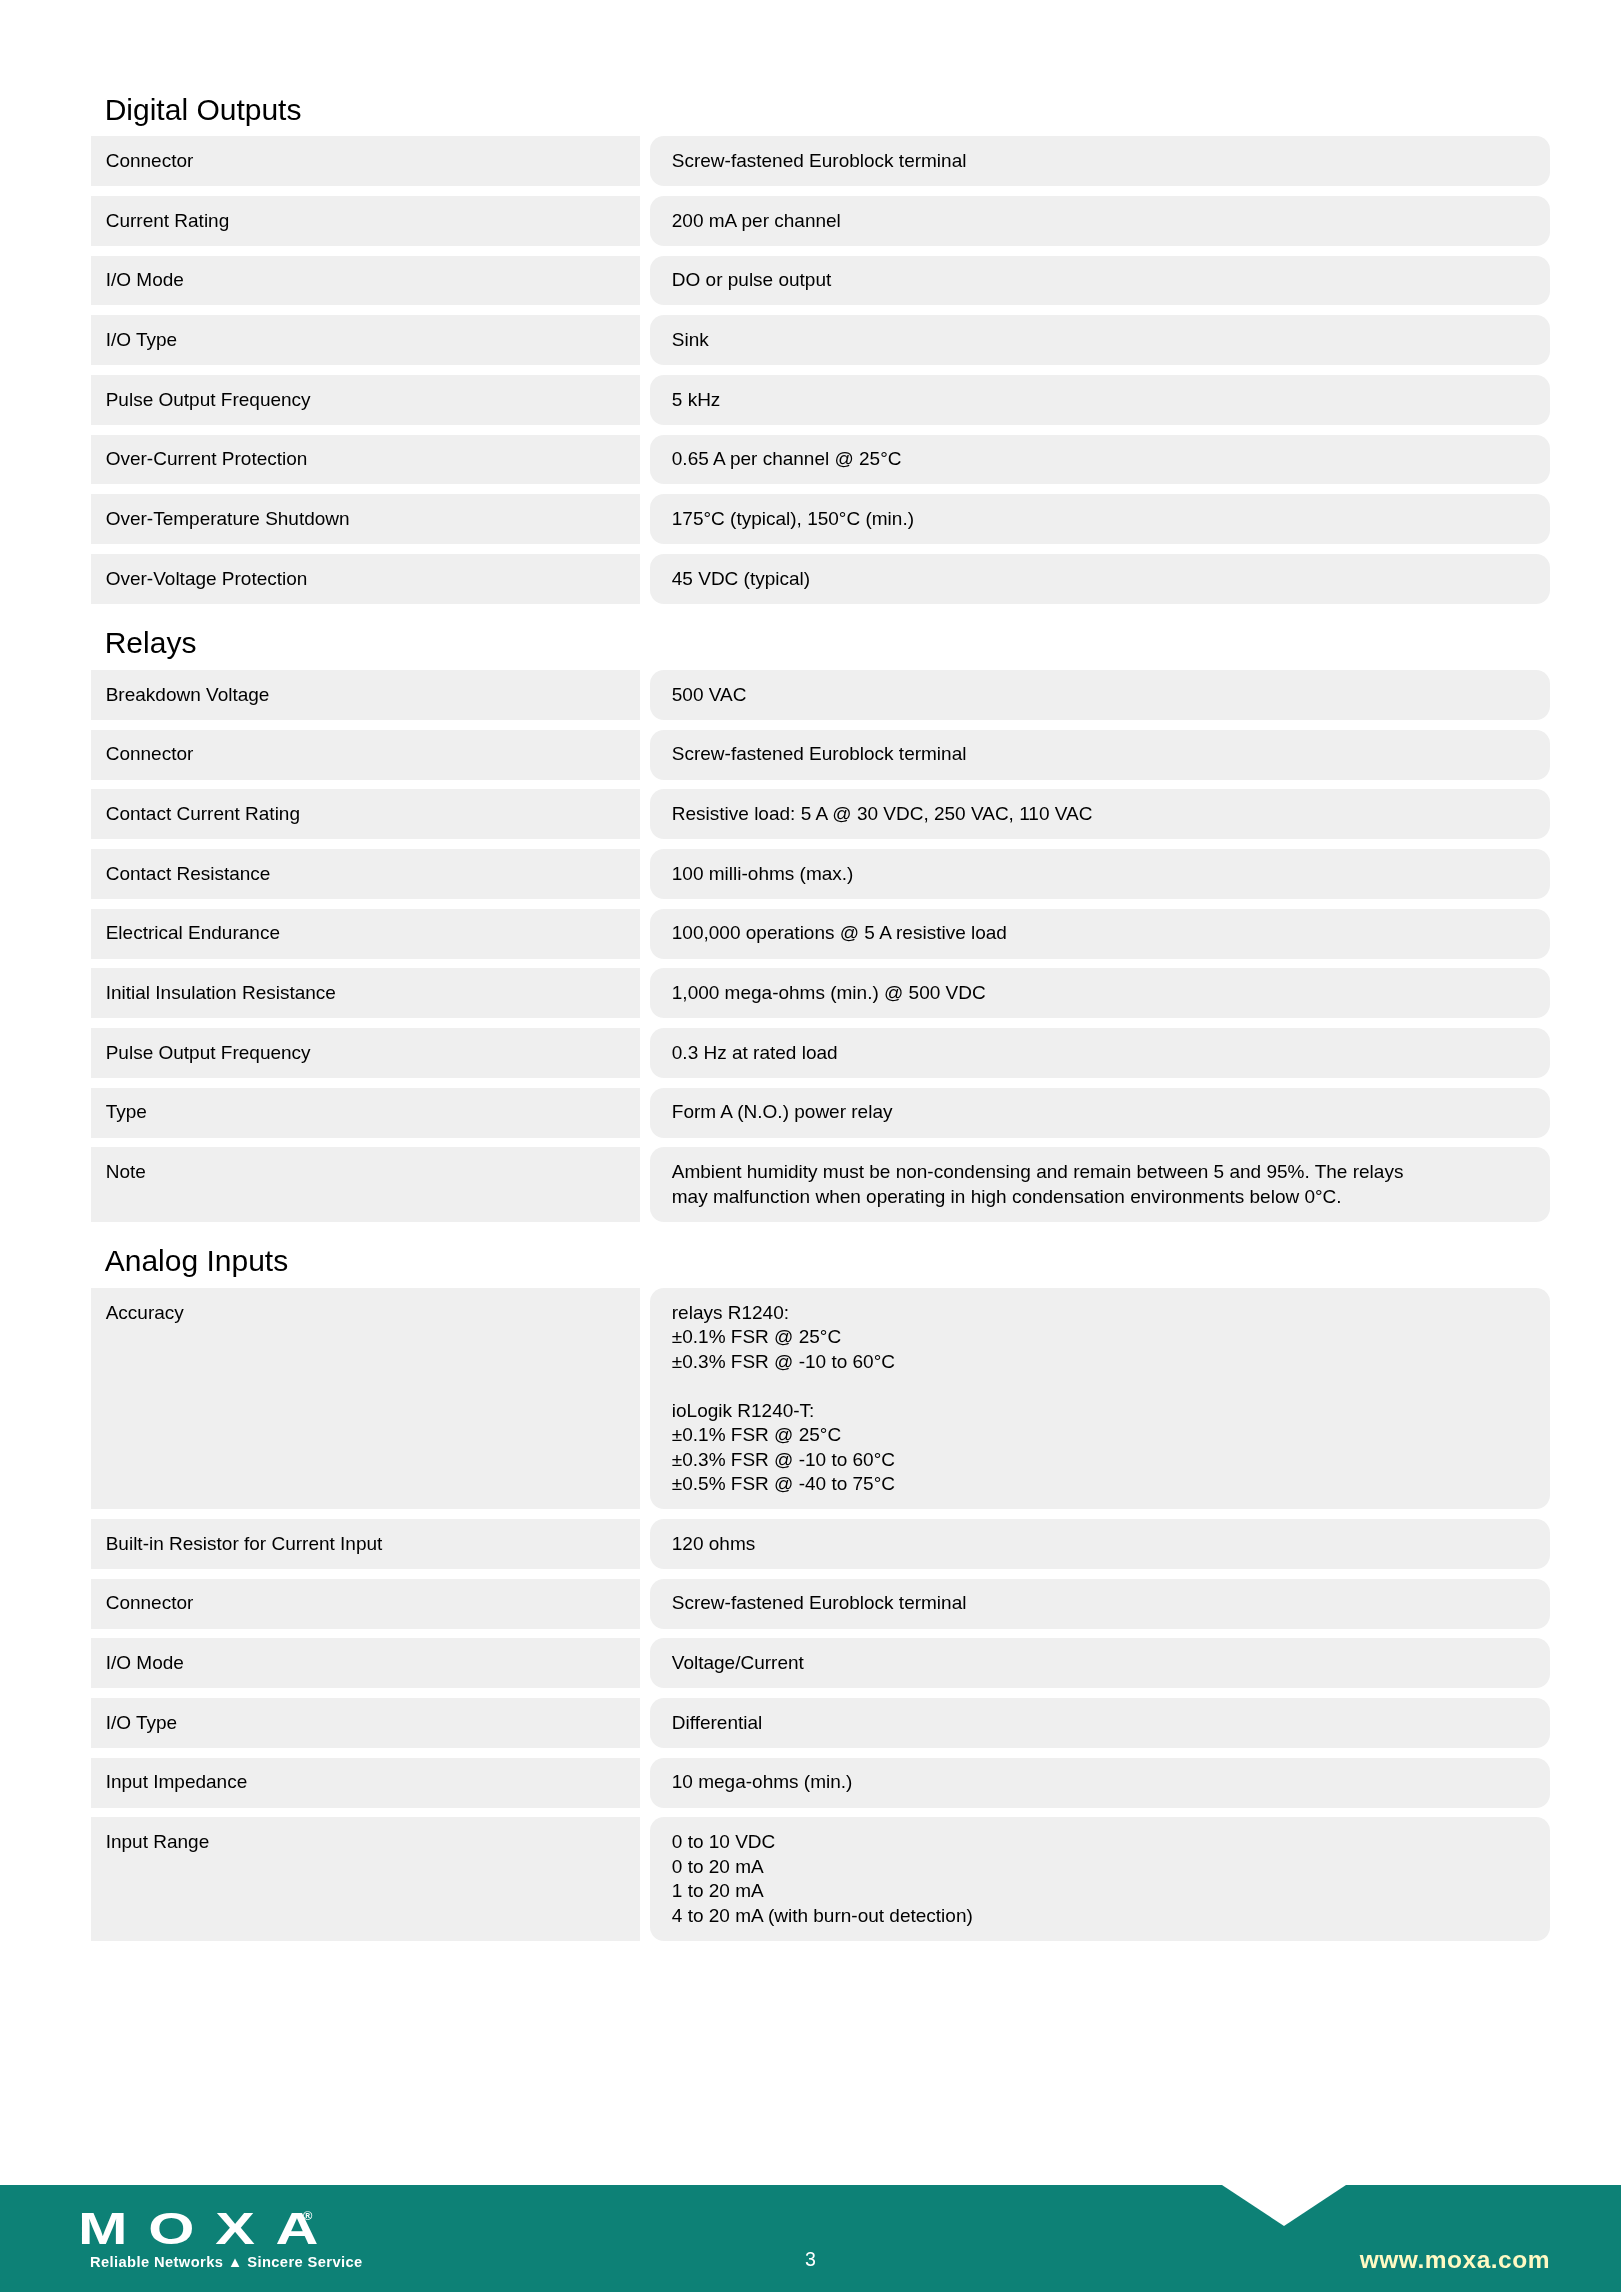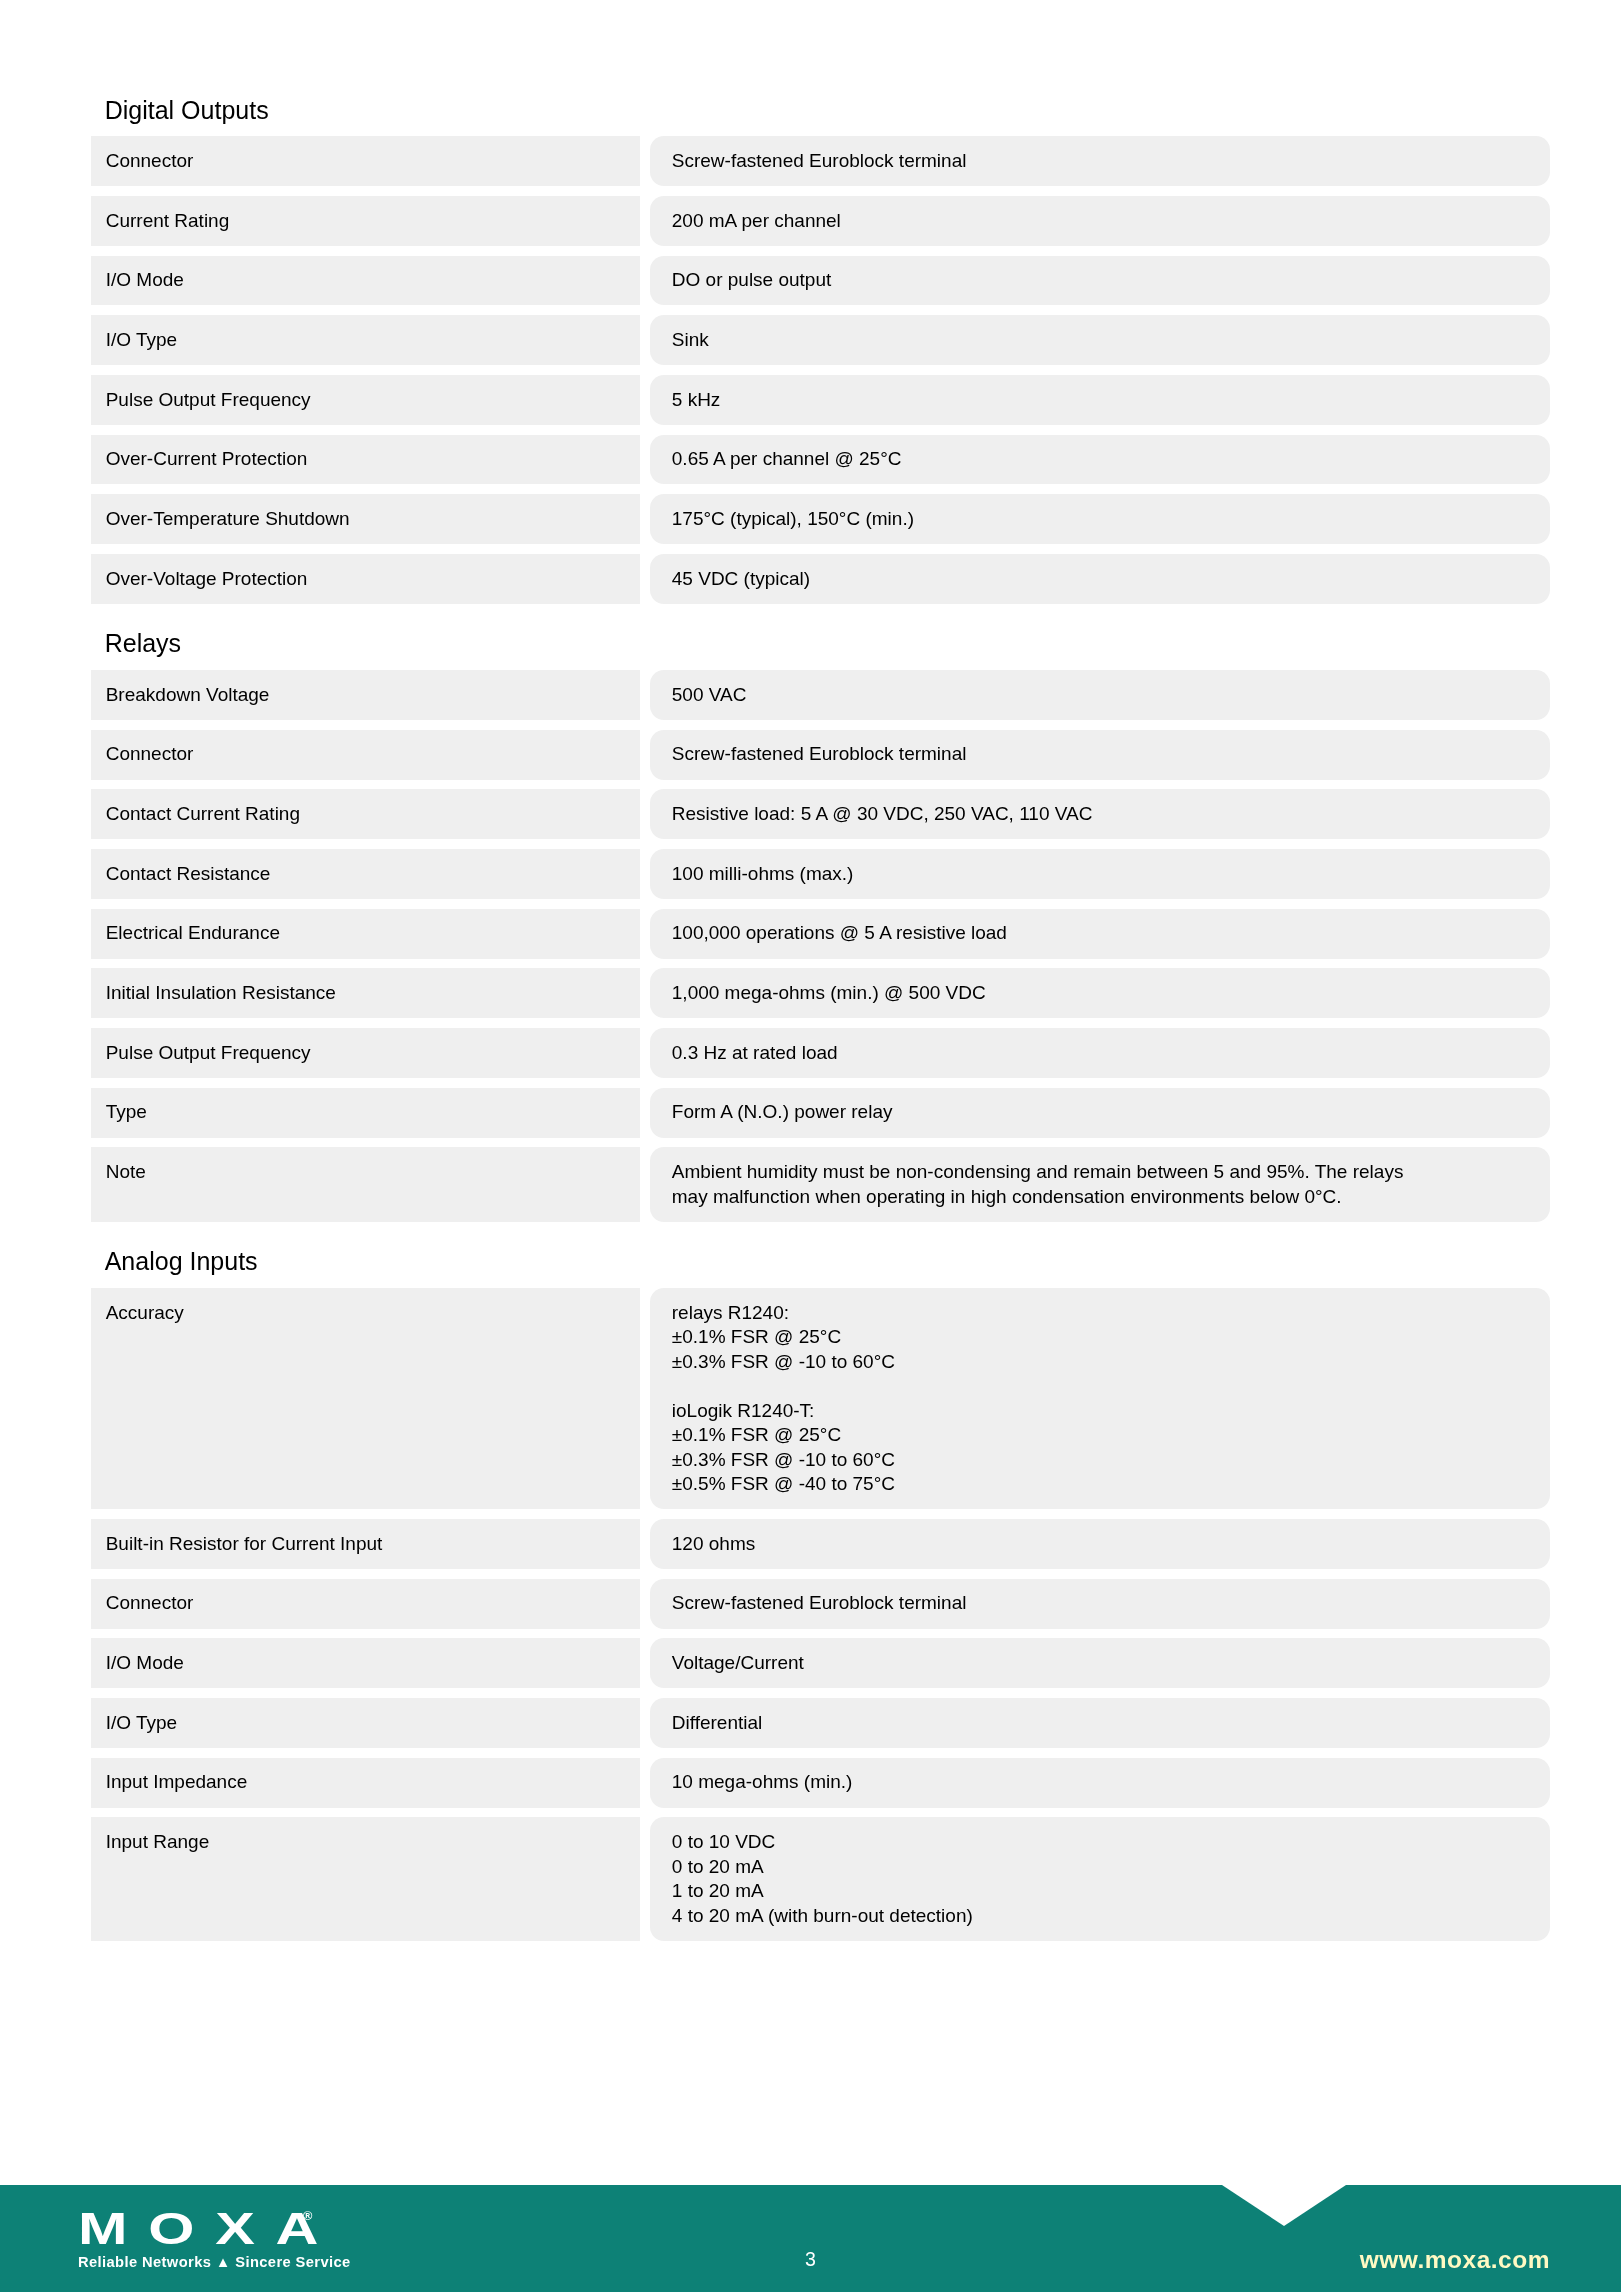--- a/index.html
+++ b/index.html
@@ -11,21 +11,21 @@
     color:#000000;
     overflow:hidden;
   }
   .content {
     position:absolute;
     left:91px; top:0;
     width:1459px;
     padding-top:70px;
   }
   .section-title {
-    font-size:25px;
+    font-size:30px;
     line-height:28px;
     font-weight:400;
     margin:25.5px 0 12.7px 13.7px;
     color:#000000;
   }
   .spec-row {
     display:flex;
     margin-bottom:9.8px;
     margin-top:8px;
   }
@@ -85,20 +85,21 @@
     margin-left:225px;
     margin-top:-2px;
     position:absolute;
   }
   .logo-tagline {
     margin-top:8.8px;
     font-size:14.7px;
     font-weight:700;
     letter-spacing:0.4px;
     white-space:nowrap;
+    margin-left:12px;
   }
   .page-number {
     position:absolute;
     left:0; right:0;
     top:63px;
     text-align:center;
     color:#ffffff;
     font-size:19.6px;
   }
   .website {

